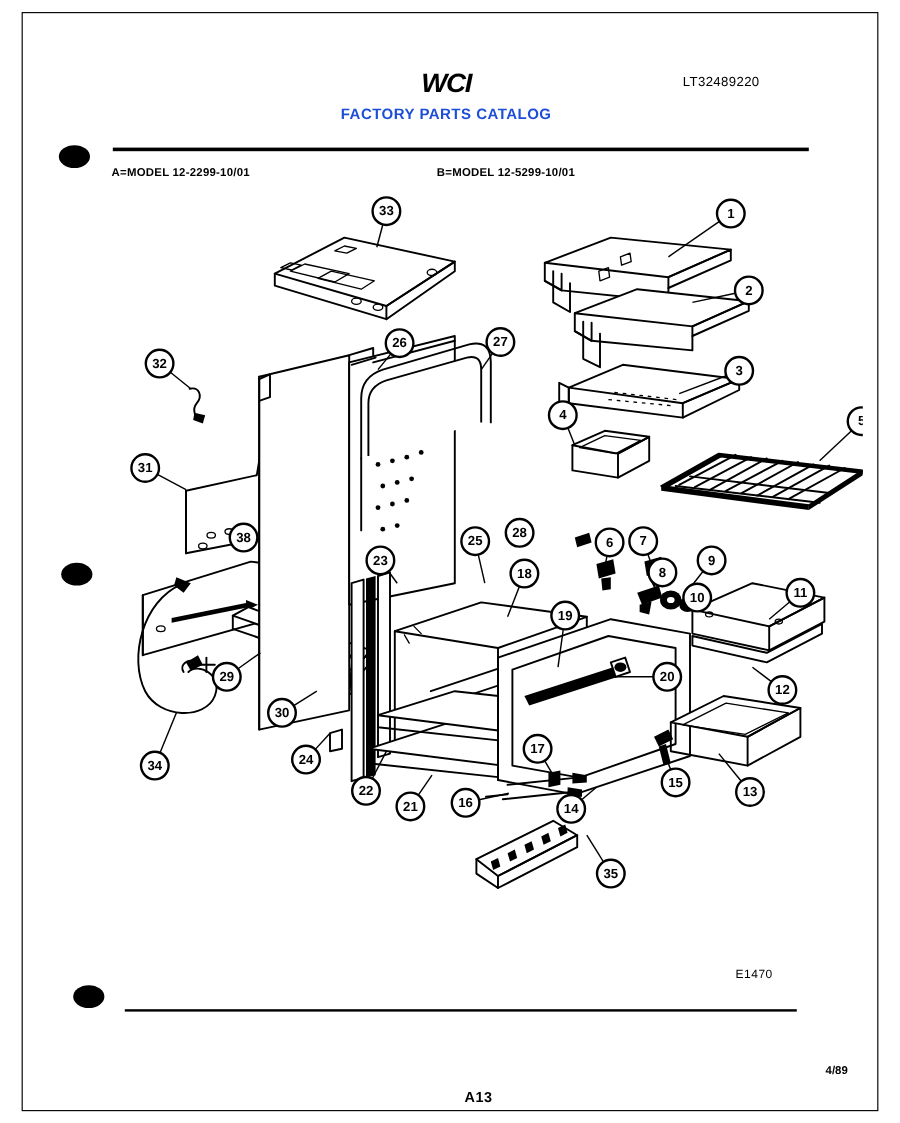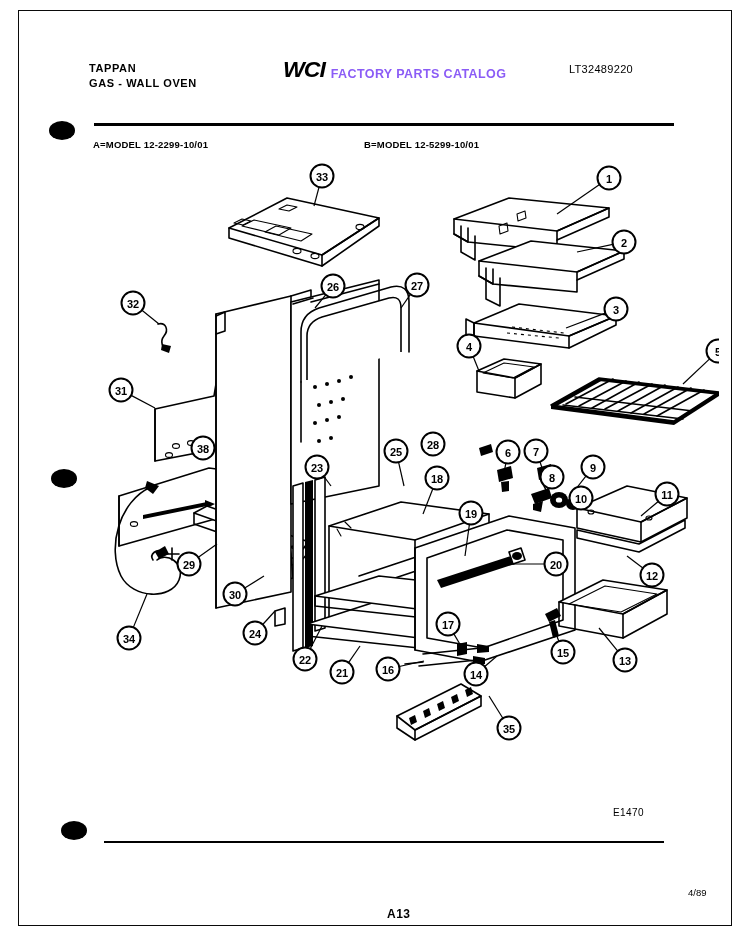--- a/index.html
+++ b/index.html
@@ -50,37 +50,38 @@
     line-height: 15px;
     color: #000;
   }
   #header-brand div { white-space: nowrap; }
 
   #catalog-logo-group {
     position: absolute;
     left: 265px;
     top: 48px;
     display: flex;
-    align-items: flex-end;
+    align-items: center;
     gap: 7px;
+    flex-direction: column;
   }
   #wci-logo {
     font-size: 22px;
     font-weight: bold;
     font-style: italic;
     letter-spacing: -1px;
     line-height: 22px;
     color: #000;
     transform: scaleX(1.05);
   }
   #catalog-title {
     font-size: 12.5px;
     font-weight: bold;
     letter-spacing: 0.4px;
-    color: #8b5cf6;
+    color: #1d4ed8;
     white-space: nowrap;
   }
 
   #catalog-number {
     position: absolute;
     left: 550px;
     top: 52px;
     font-size: 11px;
     font-weight: normal;
     letter-spacing: 0.3px;
@@ -137,21 +138,21 @@
     font-weight: bold;
     letter-spacing: 0.5px;
     color: #000;
     margin-top: 22px;
   }
   #revision-date {
     position: absolute;
     left: 669px;
     top: 876px;
     font-size: 9.5px;
-    font-weight: normal;
+    font-weight: bold;
     color: #000;
   }
 
   
   #exploded-diagram {
     position: absolute;
     left: 60px;
     top: 145px;
     width: 640px;
     height: 600px;
@@ -178,24 +179,20 @@
 </style>
 </head>
 <body>
 
 <div id="page-sheet">
 
   <div class="punch-hole" id="punch-hole-top"></div>
   <div class="punch-hole" id="punch-hole-middle"></div>
   <div class="punch-hole" id="punch-hole-bottom"></div>
 
-  <div id="header-brand">
-    <div>TAPPAN</div>
-    <div>GAS - WALL OVEN</div>
-  </div>
 
   <div id="catalog-logo-group">
     <span id="wci-logo">WCI</span>
     <span id="catalog-title">FACTORY PARTS CATALOG</span>
   </div>
 
   <div id="catalog-number">LT32489220</div>
 
   <div id="header-rule"></div>
 

